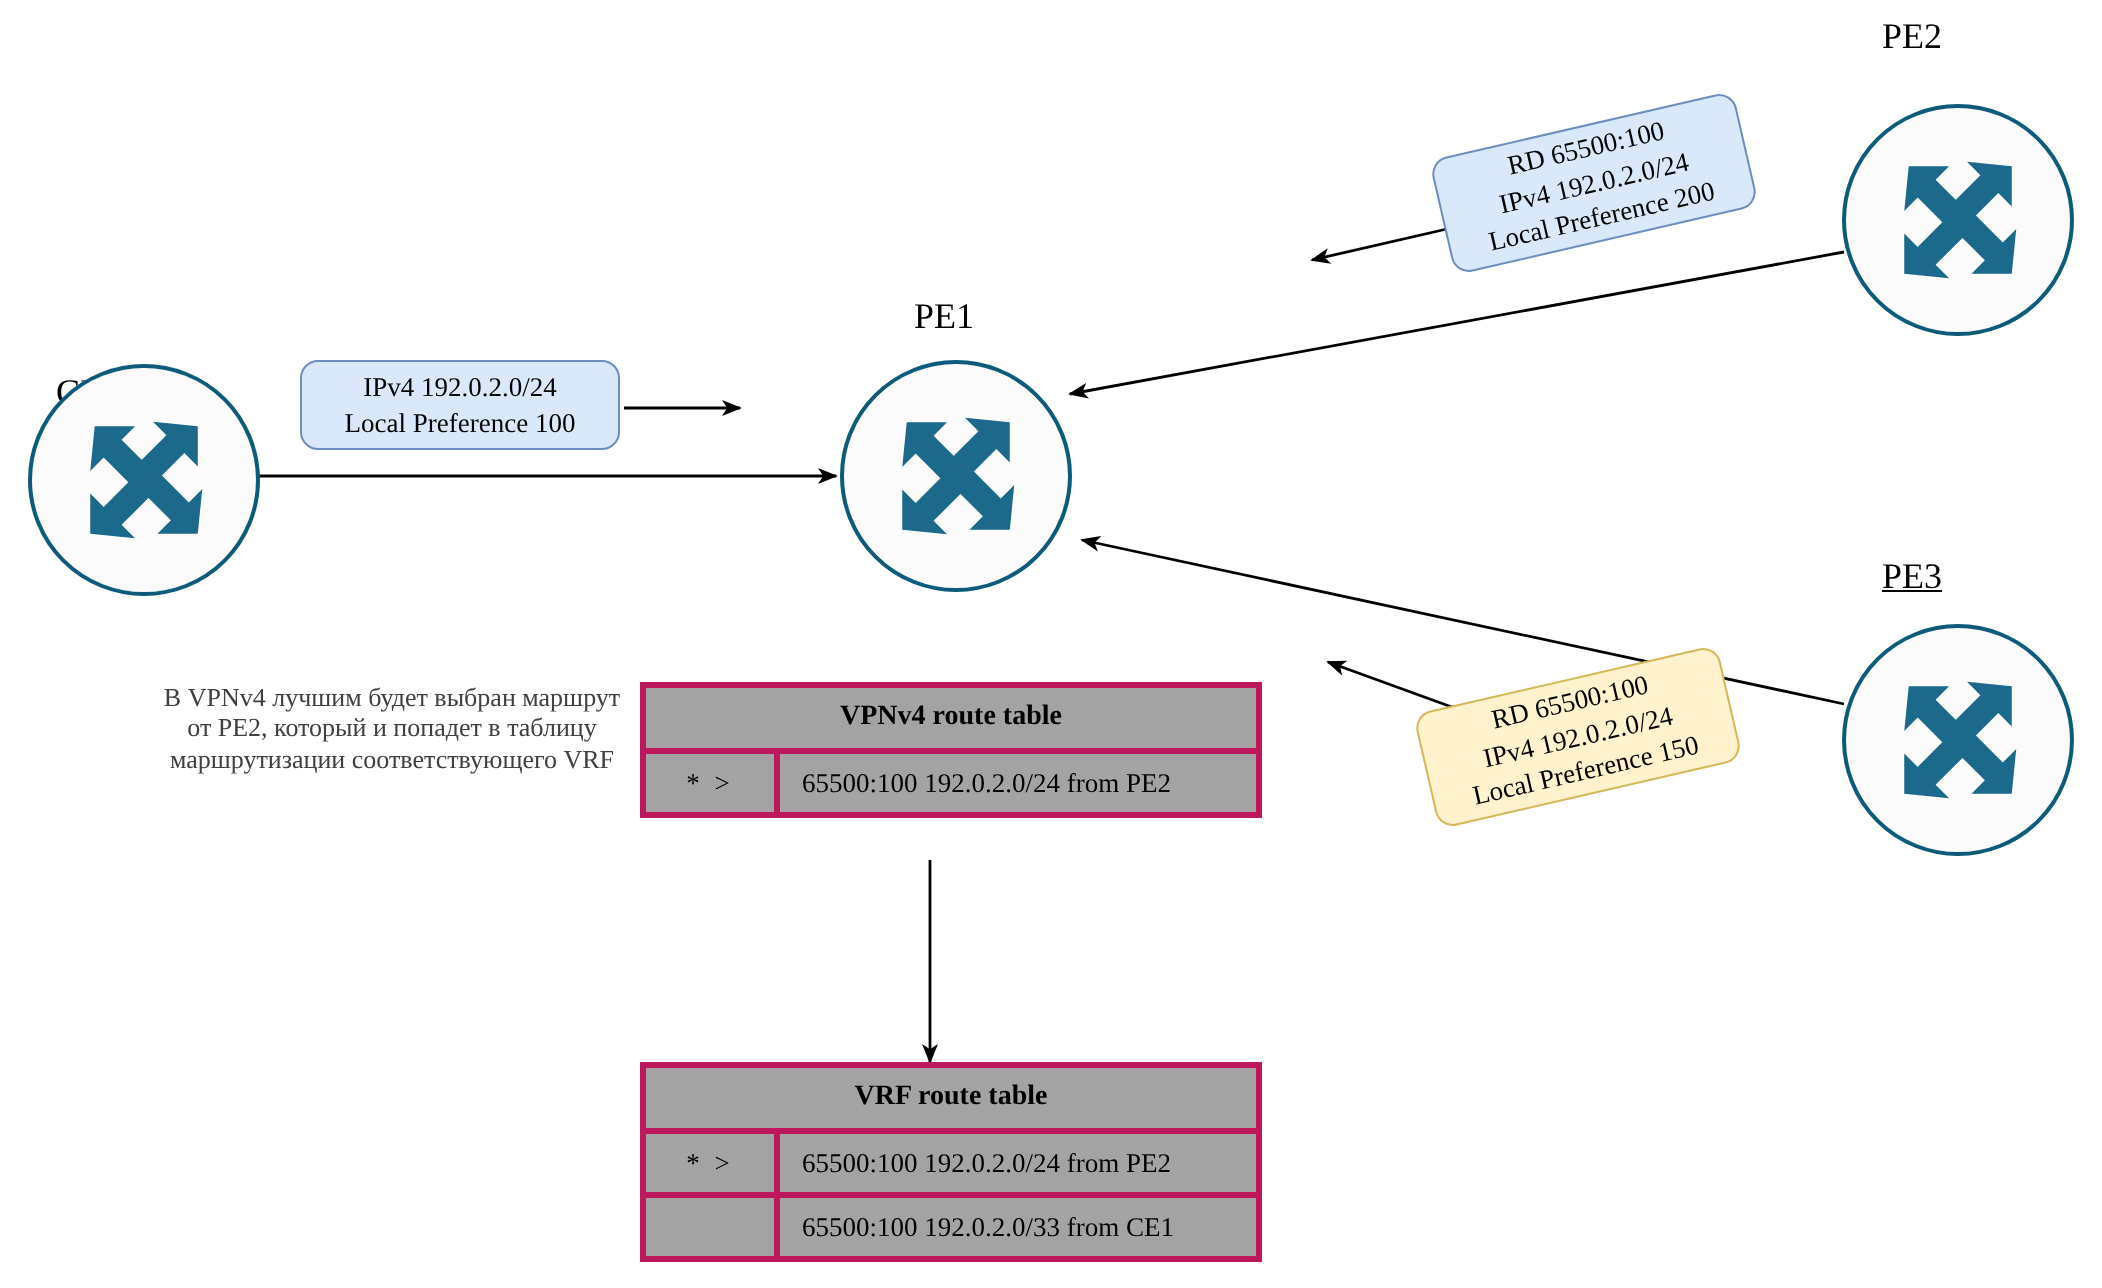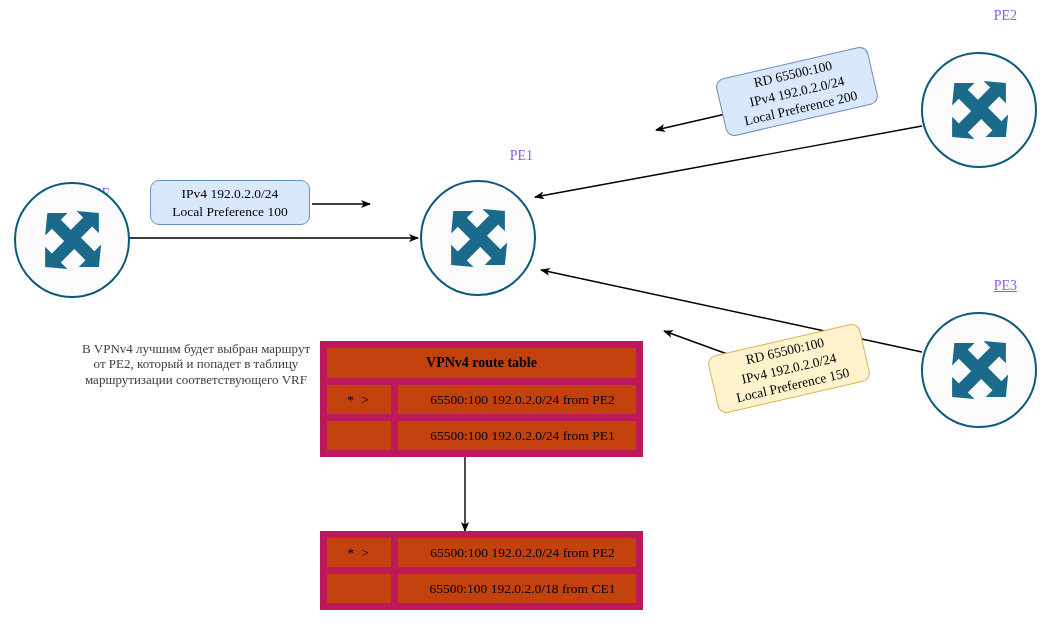--- a/index.html
+++ b/index.html
@@ -31,24 +31,24 @@
     width: 116px;
     height: 116px;
     border-radius: 50%;
     background: #fbfbfb;
     border: 2px solid #0d5b7a;
     box-sizing: border-box;
   }
   .router svg { display: block; width: 100%; height: 100%; }
   .node-label {
     position: absolute;
-    font-size: 14px;
-    color: #8b5cf6;
+    font-size: 18px;
+    color: #000000;
     white-space: nowrap;
-    text-align: right;
+    text-align: left;
   }
 
   
   .callout {
     position: absolute;
     box-sizing: border-box;
     border-radius: 9px;
     display: flex;
     flex-direction: column;
     align-items: center;
@@ -68,40 +68,40 @@
   }
 
   
   .rtable {
     position: absolute;
     border-collapse: collapse;
     background: #ffffff;
     font-size: 13.5px;
   }
   .rtable td, .rtable th {
-    border: 7px solid #be185d;
+    border: 3px solid #be185d;
     padding: 0;
-    background: #c2410c;
+    background: #a3a3a3;
   }
   .rtable .thead {
     height: 30px;
     font-weight: bold;
     text-align: center;
     font-size: 14px;
   }
   .rtable .flagcell {
     width: 64px;
     height: 29px;
     text-align: center;
     letter-spacing: 2px;
   }
   .rtable .routecell {
     width: 227px;
     height: 29px;
-    text-align: center;
+    text-align: left;
     padding-left: 11px;
     margin-top: 10px;
   }
 
   
   .note {
     position: absolute;
     font-size: 13px;
     line-height: 1.18;
     text-align: center;
@@ -202,36 +202,35 @@
 
   <table class="rtable" style="left:320px; top:341px;">
     <tbody>
         <tr>
       <td class="thead" colspan="2">VPNv4 route table</td>
     </tr>
     <tr>
       <td class="flagcell">* &gt;</td>
       <td class="routecell">65500:100 192.0.2.0/24 from  PE2</td>
     </tr>
-    <tr>
-      <td class="flagcell"></td>
-      <td class="routecell">65500:100 192.0.2.0/24 from  PE1</td>
-    </tr>
   </tbody>
     </table>
 
   <table class="rtable" style="left:320px; top:531px;">
     <tbody>
+        <tr>
+      <td class="thead" colspan="2">VRF route  table</td>
+    </tr>
     <tr>
       <td class="flagcell">* &gt;</td>
       <td class="routecell">65500:100 192.0.2.0/24 from  PE2</td>
     </tr>
     <tr>
       <td class="flagcell"></td>
-      <td class="routecell">65500:100 192.0.2.0/18 from  CE1</td>
+      <td class="routecell">65500:100 192.0.2.0/33 from  CE1</td>
     </tr>
   </tbody>
     </table>
 
   <div class="note" style="left:77px; top:341px; width:238px;">В VPNv4 лучшим будет выбран маршрут от PE2, который и попадет в таблицу маршрутизации соответствующего VRF</div>
 
 
 </div>
 
 </body></html>

